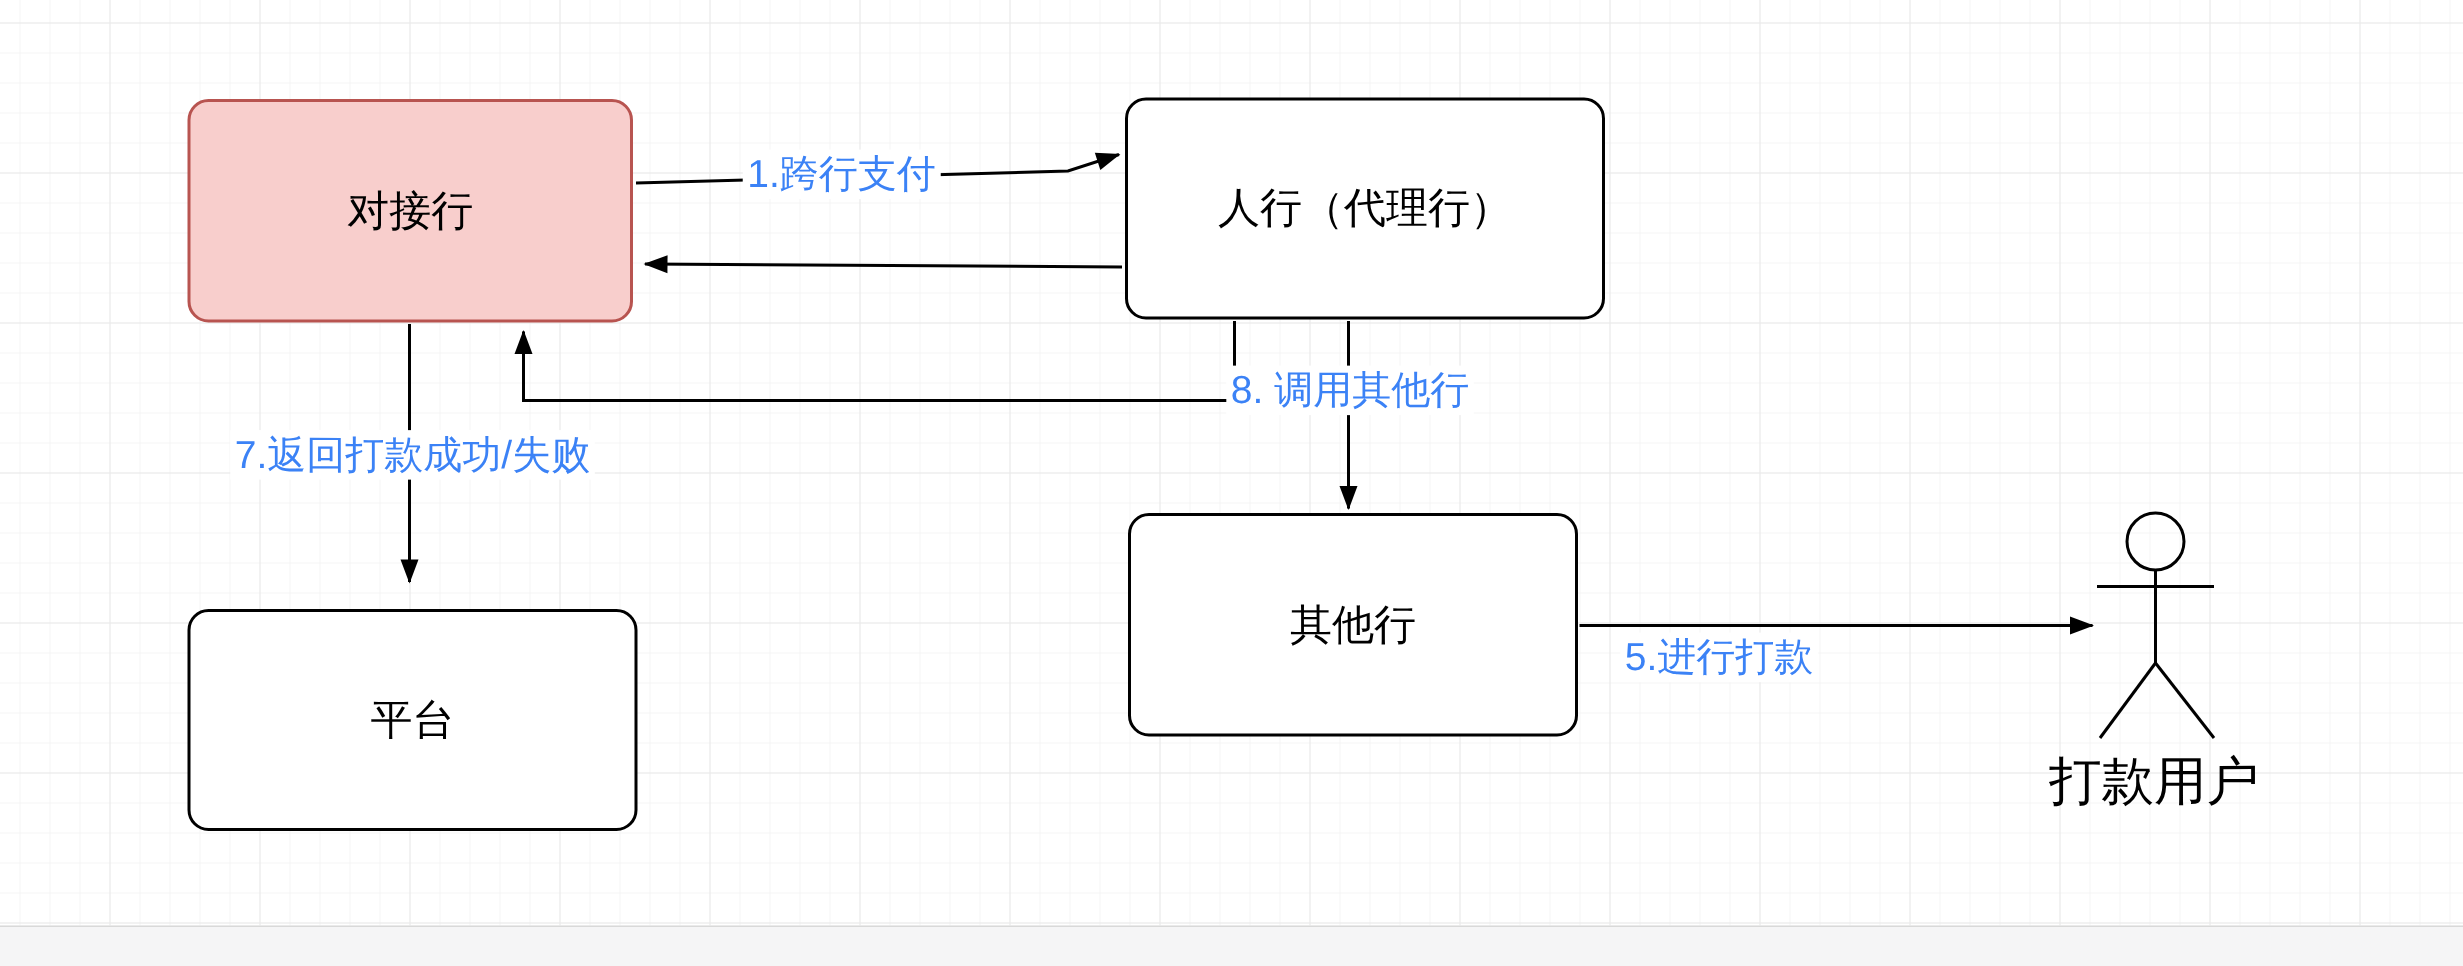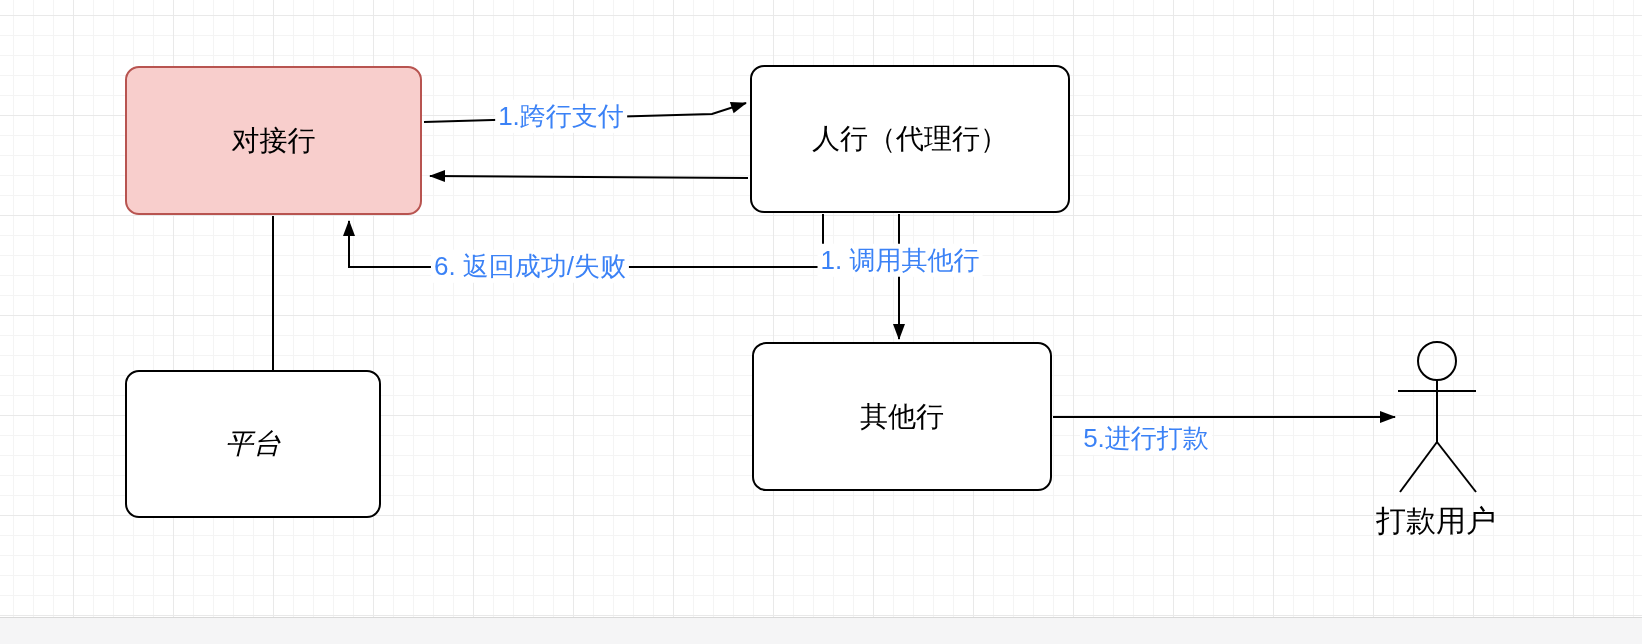--- a/index.html
+++ b/index.html
@@ -71,21 +71,21 @@
     background: #ffffff;
     font-size: 26px;
     line-height: 1.25;
     color: #3b82f6;
     white-space: nowrap;
     padding: 0 3px;
   }
   .actor-label {
     position: absolute;
     transform: translate(-50%, -50%);
-    font-size: 30px;
+    font-size: 35px;
     color: #000000;
     white-space: nowrap;
   }
   #footer-strip {
     position: absolute;
     left: 0;
     top: 617px;
     width: 1642px;
     height: 27px;
     background: #f5f5f6;
@@ -133,28 +133,28 @@
     </div>
 
     <div class="node" style="left:750px; top:65px; width:320px; height:148px;">
       <span>人行（代理行）</span>
     </div>
 
     <div class="node" style="left:752px; top:342px; width:300px; height:149px;font-family:Liberation Mono, monospace;">
       <span>其他行</span>
     </div>
 
-    <div class="node" style="left:125px; top:370px; width:256px; height:148px;font-style:italic;">
+    <div class="node" style="left:125px; top:406px; width:300px; height:148px;">
       <span>平台</span>
     </div>
 
     <div class="edge-label" style="left:561px; top:116px;">1.跨行支付</div>
-    <div class="edge-label" style="left:900px; top:260px;">1. 调用其他行</div>
+    <div class="edge-label" style="left:900px; top:260px;">8. 调用其他行</div>
     <div class="edge-label" style="left:1146px; top:438px;">5.进行打款</div>
-    <div class="edge-label" style="left:530px; top:266px;">6. 返回成功/失败</div>
+    <div class="edge-label" style="left:275px; top:303px;">7.返回打款成功/失败</div>
 
     <div class="actor-label" style="left:1436px; top:521px;">打款用户</div>
 
   </div>
 
   <div id="footer-strip"></div>
 
 </div>
 
 </body></html>

